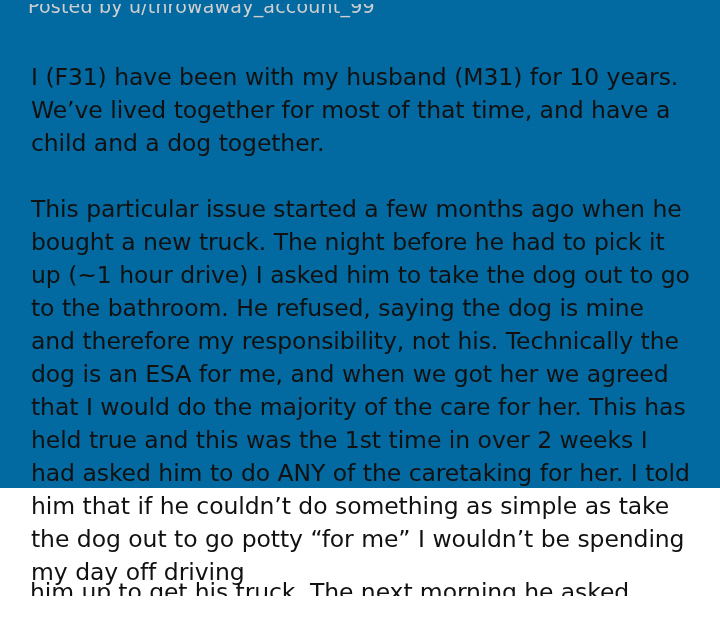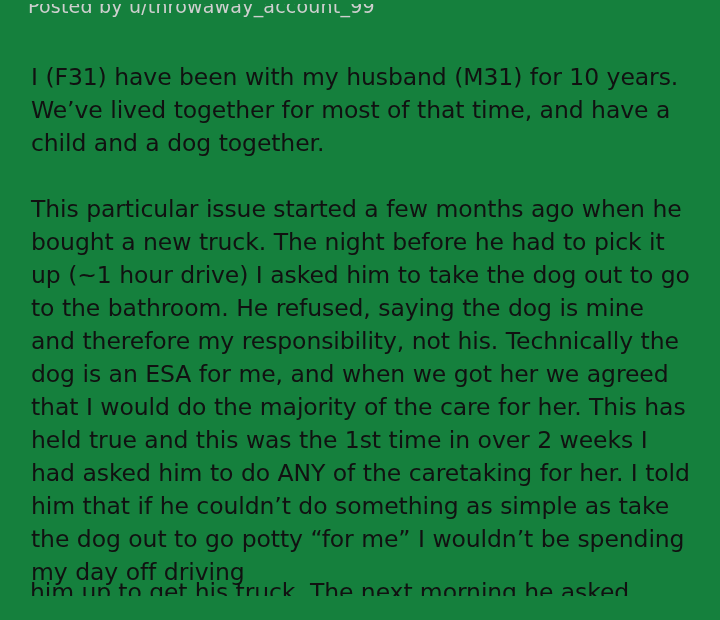--- a/index.html
+++ b/index.html
@@ -10,22 +10,22 @@
   body {
     width: 720px;
     height: 620px;
     overflow: hidden;
     font-family: "DejaVu Sans", sans-serif;
     color: #101010;
   }
   .page {
     position: relative;
     width: 720px;
-    height: 620px;
-    background: #15803d;
+    height: 488px;
+    background: #0369a1;
     box-sizing: border-box;
   }
   
   .top-strip {
     position: absolute;
     left: 28px;
     top: 4px;
     width: 424px;
     height: 22px;
     overflow: hidden;

